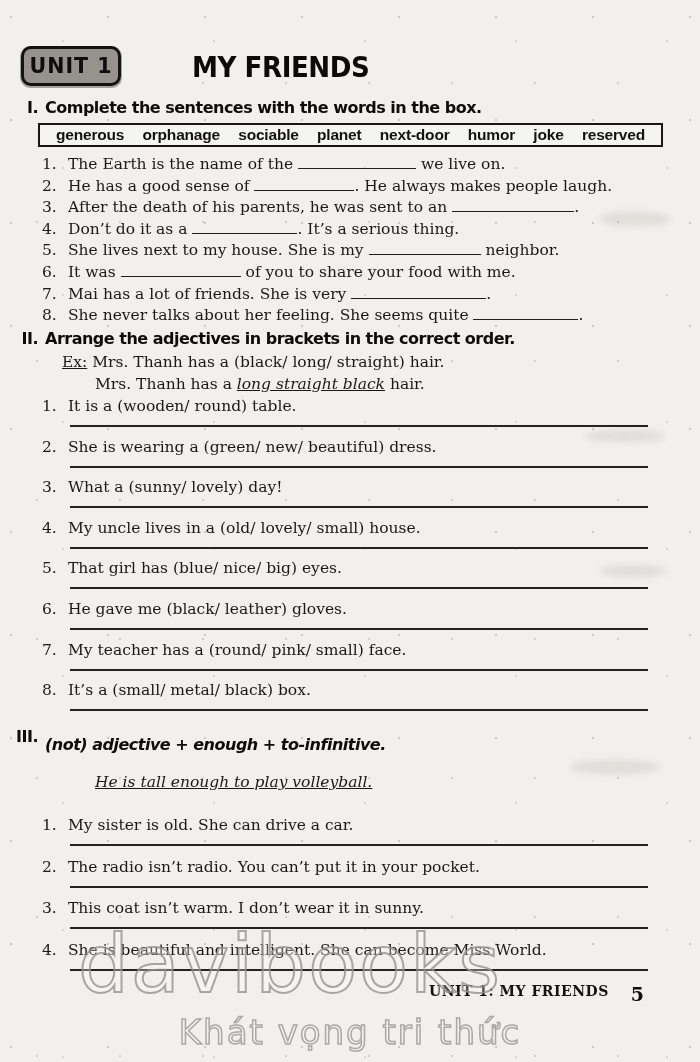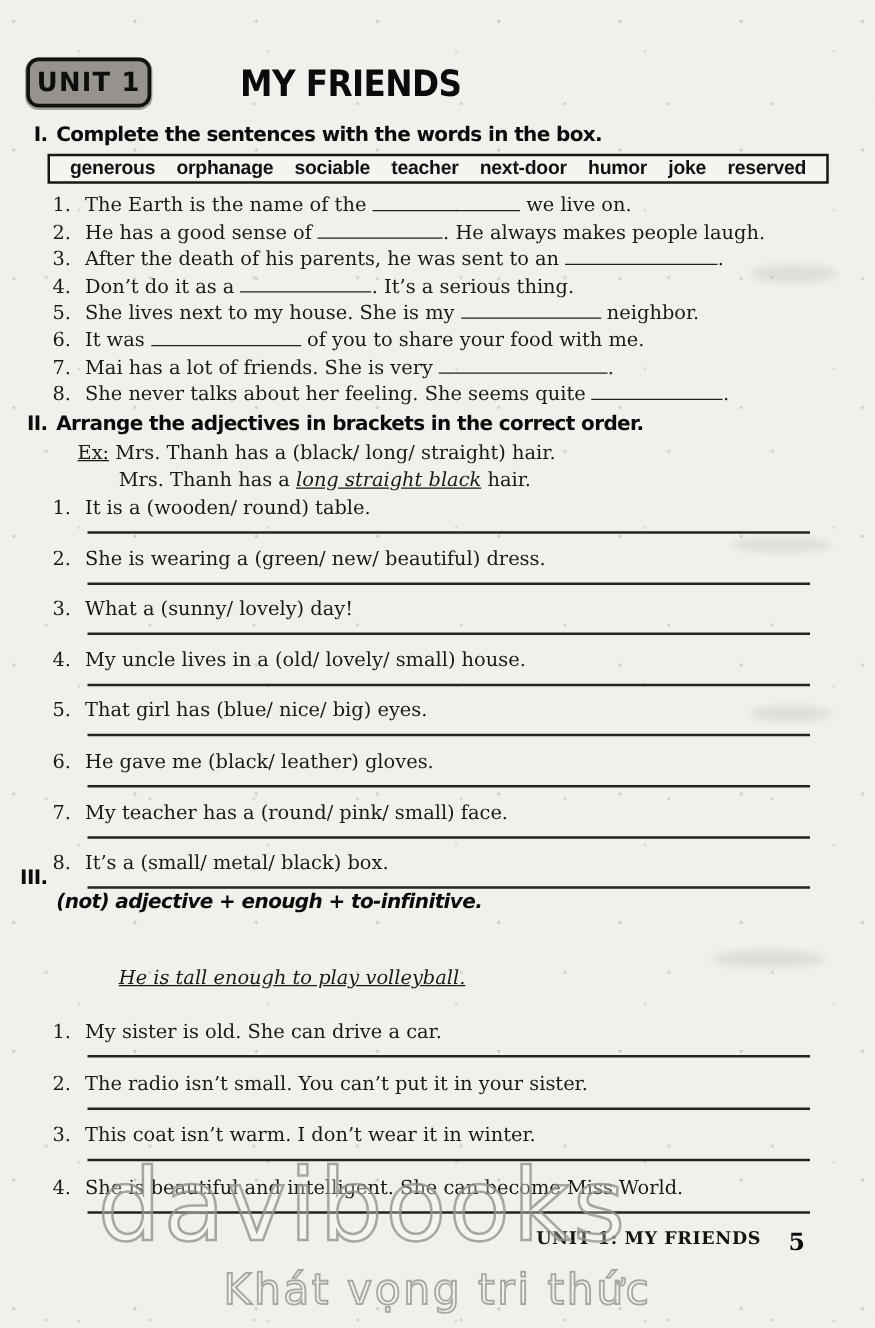--- a/index.html
+++ b/index.html
@@ -35,21 +35,21 @@
     letter-spacing:-.5px;transform:scaleX(.9);transform-origin:left top;white-space:nowrap;
   }
   
   .sec-heading{
     position:absolute;left:0;display:flex;align-items:flex-start;
     font-family:"DejaVu Sans",sans-serif;font-weight:bold;color:#0d0c0a;
     font-size:16px;letter-spacing:-.5px;
   }
   .numeral{width:38px;text-align:right;flex:none;}
   .heading-text{margin-left:7px;white-space:nowrap;}
-  .heading-line2{font-style:italic;margin-top:19px;}
+  .heading-line2{font-style:italic;margin-top:8px;}
   
   .word-box{
     position:absolute;left:38px;top:123px;width:625px;height:24px;
     border:2px solid #191714;background:rgba(255,255,255,.25);
     display:flex;align-items:center;justify-content:space-between;
     padding:0 16px;box-sizing:border-box;
     font-family:Liberation Sans, sans-serif;font-weight:600;font-size:15.5px;color:#131210;
     letter-spacing:-.2px;
   }
   
@@ -115,21 +115,21 @@
 
   <div class="sec-heading" style="top:98px;">
     <span class="numeral">I.</span>
     <span class="heading-text">Complete the sentences with the words in the box.</span>
   </div>
 
   <div class="word-box" id="wordBox">
       <span class="word">generous</span>
       <span class="word">orphanage</span>
       <span class="word">sociable</span>
-      <span class="word">teacher</span>
+      <span class="word">planet</span>
       <span class="word">next-door</span>
       <span class="word">humor</span>
       <span class="word">joke</span>
       <span class="word">reserved</span>
     </div>
 
   <div class="s1-items" id="s1items">
       <div class="s1-line"><span class="item-num">1.</span><span>The Earth is the name of the </span><span class="blank" style="width: 118px;"></span><span> we live on.</span></div>
       <div class="s1-line"><span class="item-num">2.</span><span>He has a good sense of </span><span class="blank" style="width: 100px;"></span><span>. He always makes people laugh.</span></div>
       <div class="s1-line"><span class="item-num">3.</span><span>After the death of his parents, he was sent to an </span><span class="blank" style="width: 122px;"></span><span>.</span></div>
@@ -158,37 +158,37 @@
       <div class="q-item"><span class="item-num">1.</span><span>It is a (wooden/ round) table.</span><div class="answer-line"></div></div>
       <div class="q-item"><span class="item-num">2.</span><span>She is wearing a (green/ new/ beautiful) dress.</span><div class="answer-line"></div></div>
       <div class="q-item"><span class="item-num">3.</span><span>What a (sunny/ lovely) day!</span><div class="answer-line"></div></div>
       <div class="q-item"><span class="item-num">4.</span><span>My uncle lives in a (old/ lovely/ small) house.</span><div class="answer-line"></div></div>
       <div class="q-item"><span class="item-num">5.</span><span>That girl has (blue/ nice/ big) eyes.</span><div class="answer-line"></div></div>
       <div class="q-item"><span class="item-num">6.</span><span>He gave me (black/ leather) gloves.</span><div class="answer-line"></div></div>
       <div class="q-item"><span class="item-num">7.</span><span>My teacher has a (round/ pink/ small) face.</span><div class="answer-line"></div></div>
       <div class="q-item"><span class="item-num">8.</span><span>It’s a (small/ metal/ black) box.</span><div class="answer-line"></div></div>
     </div>
 
-  <div class="sec-heading" style="top:692px;">
+  <div class="sec-heading" style="top:727px;">
     <span class="numeral">III.</span>
     <span class="heading-text">
       <div class="heading-line2">(not) adjective + enough + to-infinitive.</div>
     </span>
   </div>
 
   <div class="ex-block" style="top:771px;">
     <div class="ex-line2">
       <span class="ital-u">He is tall enough to play volleyball.</span>
     </div>
   </div>
 
   <div class="q-list" style="top:815px;" id="items3">
       <div class="q-item"><span class="item-num">1.</span><span>My sister is old. She can drive a car.</span><div class="answer-line"></div></div>
-      <div class="q-item"><span class="item-num">2.</span><span>The radio isn’t small. You can’t put it in your sister.</span><div class="answer-line"></div></div>
-      <div class="q-item"><span class="item-num">3.</span><span>This coat isn’t warm. I don’t wear it in winter.</span><div class="answer-line"></div></div>
+      <div class="q-item"><span class="item-num">2.</span><span>The radio isn’t radio. You can’t put it in your pocket.</span><div class="answer-line"></div></div>
+      <div class="q-item"><span class="item-num">3.</span><span>This coat isn’t warm. I don’t wear it in sunny.</span><div class="answer-line"></div></div>
       <div class="q-item"><span class="item-num">4.</span><span>She is beautiful and intelligent. She can become Miss World.</span><div class="answer-line"></div></div>
     </div>
 
   <div class="footer">
     <span class="footer-label">UNIT 1: MY FRIENDS</span>
     <span class="footer-page">5</span>
   </div>
 
   <div class="smudge" style="left:600px;top:212px;width:70px;height:14px;"></div>
   <div class="smudge" style="left:585px;top:430px;width:80px;height:12px;"></div>

